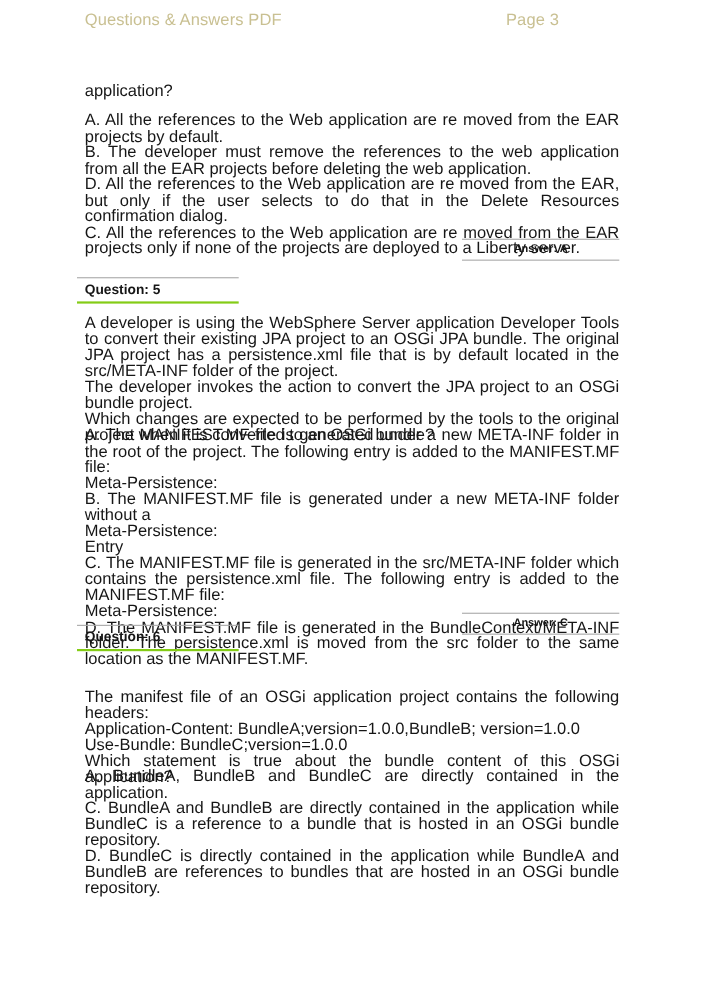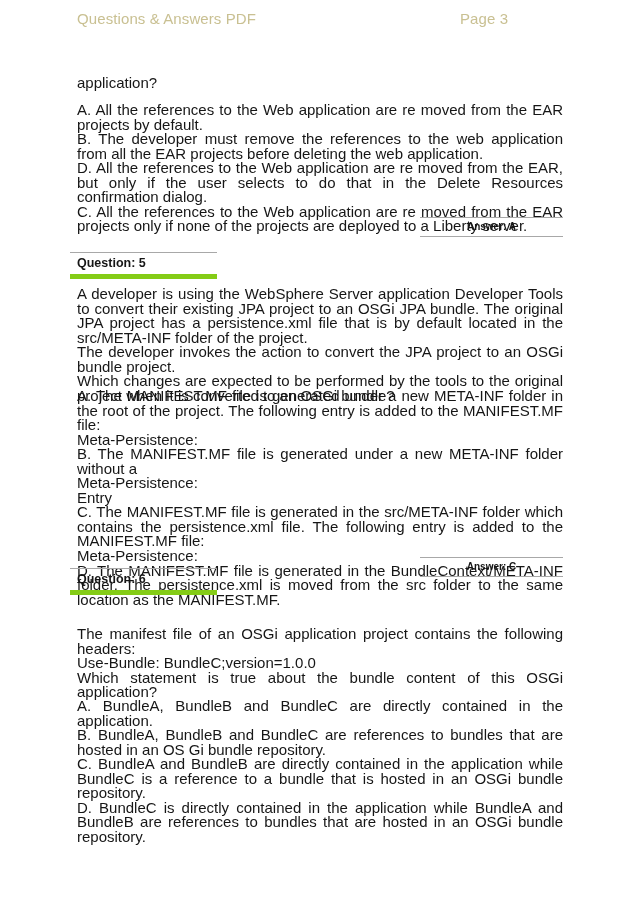--- a/index.html
+++ b/index.html
@@ -25,21 +25,21 @@
     border-top: 1px solid #A8A8A8;
     border-bottom: 1px solid #A8A8A8;
     text-align: center;
     font-weight: bold;
     font-size: 10px;
     padding: 3px 0 4px 0;
   }
   .q-title {
     left: 70px; width: 140px;
     border-top: 1px solid #A8A8A8;
-    border-bottom: 5px solid #84cc16;
+    border-bottom: 2px solid #84cc16;
     font-weight: bold;
     font-size: 12.5px;
     padding: 3px 0 4px 7px;
   }
 
   .footer-bar {
     left: 0; top: 863px; width: 638px; height: 37px;
     background: #DBBC0B;
     display: flex; align-items: center; justify-content: center; margin-top: 40px;
   }
@@ -87,27 +87,27 @@
     <div class="para">Meta-Persistence:</div>
     <div class="para">D. The MANIFEST.MF file is generated in the BundleContext/META-INF folder. The persistence.xml is moved from the src folder to the same location as the MANIFEST.MF.</div>
   </div>
 
   <div class="abs answer-block" style="top:557px">Answer: C</div>
 
   <div class="abs q-title" style="top:568px">Question: 6</div>
 
   <div class="abs col text" style="top:627px">
     <div class="para">The manifest file of an OSGi application project contains the following headers:</div>
+    <div class="para">Application-Content: BundleA;version=1.0.0,BundleB; version=1.0.0</div>
     <div class="para">Use-Bundle: BundleC;version=1.0.0</div>
     <div class="para">Which statement is true about the bundle content of this OSGi application?</div>
   </div>
 
   <div class="abs col text" style="top:699px">
     <div class="para">A. BundleA, BundleB and BundleC are directly contained in the application.</div>
-    <div class="para">B. BundleA, BundleB and BundleC are references to bundles that are hosted in an OS Gi bundle repository.</div>
     <div class="para">C. BundleA and BundleB are directly contained in the application while BundleC is a reference to a bundle that is hosted in an OSGi bundle repository.</div>
     <div class="para">D. BundleC is directly contained in the application while BundleA and BundleB are references to bundles that are hosted in an OSGi bundle repository.</div>
   </div>
 
   <div class="abs footer-bar">
     <a class="footer-link">https://www.dumpshq.com</a>
   </div>
 
 </div>
 

